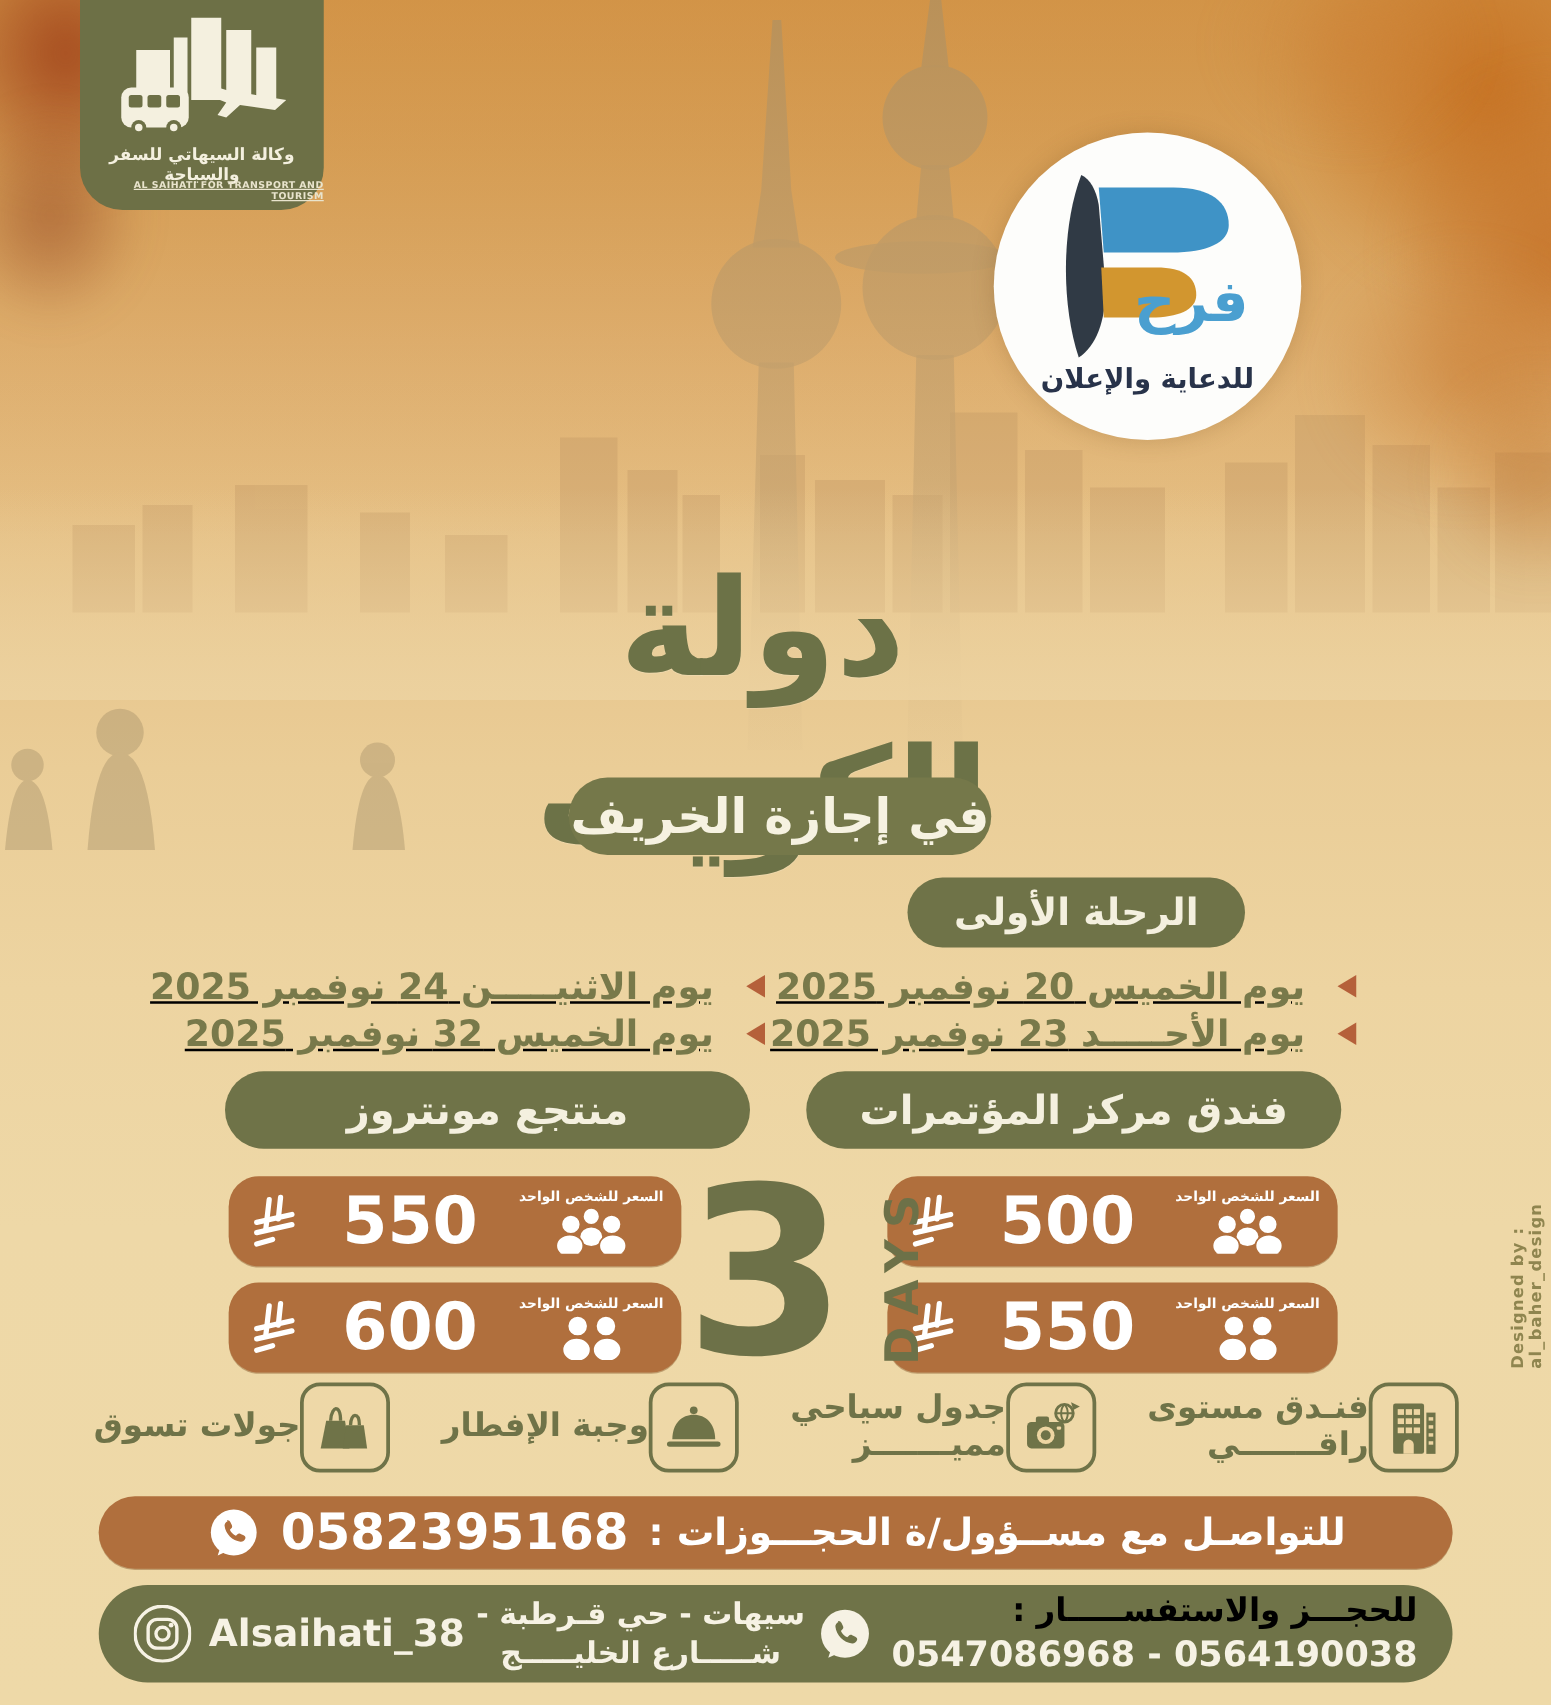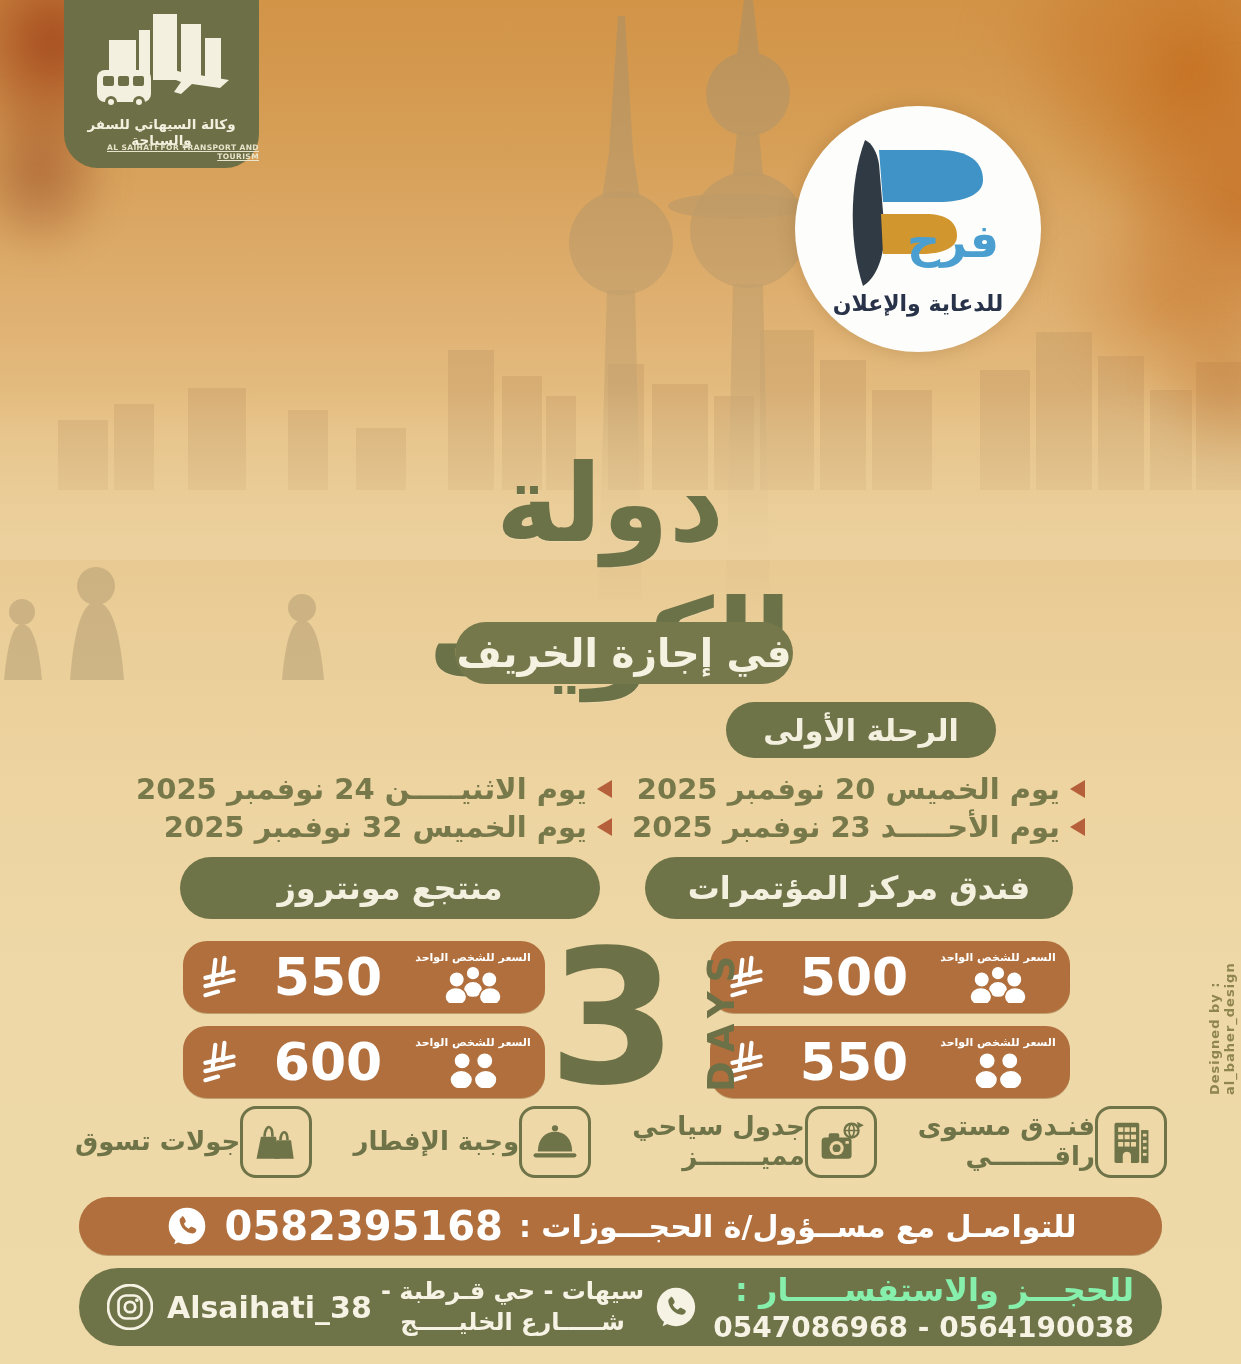--- a/index.html
+++ b/index.html
@@ -44,21 +44,21 @@
   .subtitle-badge span{color:#f6f2e1;font-size:39px;font-weight:bold;direction:rtl;}
   
   .trip-header{position:absolute;top:702px;height:56px;background:#6f7348;border-radius:28px;
     display:flex;align-items:center;justify-content:center;z-index:3;}
   .trip-header span{color:#f4f0df;font-size:30px;font-weight:bold;direction:rtl;}
   .th-first{left:726px;width:270px;}
   .th-second{left:270px;width:274px;}
   .dates{position:absolute;top:770px;width:440px;direction:rtl;z-index:3;}
   .d-first{left:645px;}
   .d-second{left:172px;}
-  .date-line{display:flex;align-items:center;gap:10px;height:38px;}
+  .date-line{display:flex;align-items:center;gap:26px;height:38px;text-decoration:underline;}
   .tri{width:0;height:0;border-top:9px solid transparent;border-bottom:9px solid transparent;
     border-right:15px solid #b5603a;flex:0 0 auto;}
   .date-line span{color:#78794a;font-size:29px;font-weight:bold;white-space:nowrap;}
   .hotel-bar{position:absolute;top:857px;height:62px;background:#6f7348;border-radius:31px;
     display:flex;align-items:center;justify-content:center;z-index:3;}
   .hotel-bar span{color:#f4f0df;font-size:32px;font-weight:bold;direction:rtl;}
   .hb-first{left:645px;width:428px;}
   .hb-second{left:180px;width:420px;}
   
   .price-card{position:absolute;height:72px;background:#b06f3d;border-radius:24px;display:flex;
@@ -93,21 +93,21 @@
   .contact-label{color:#fff;font-size:30px;font-weight:bold;}
   .contact-phone{color:#fff;font-size:40px;font-weight:bold;direction:ltr;unicode-bidi:embed;line-height:1;}
   .footer-bar{position:absolute;left:79px;top:1268px;width:1083px;height:78px;background:#6f7348;
     border-radius:39px;display:flex;align-items:center;justify-content:space-between;
     padding:4px 28px;box-sizing:border-box;z-index:3;}
   .fb-insta{display:flex;align-items:center;gap:14px;}
   .fb-handle{color:#f6f2e4;font-size:30px;font-weight:bold;}
   .fb-address{direction:rtl;text-align:center;color:#f6f2e4;font-size:24px;font-weight:bold;line-height:1.3;}
   .fb-inquiry{display:flex;align-items:center;gap:14px;}
   .fb-inquiry-text{direction:rtl;text-align:right;line-height:1.25;}
-  .fb-inq-label{display:block;color:#86efac;font-size:32px;font-weight:bold;}
+  .fb-inq-label{display:block;color:#000000;font-size:26px;font-weight:bold;}
   .fb-inq-phones{display:block;color:#f6f2e4;font-size:28px;font-weight:bold;direction:ltr;unicode-bidi:embed;}
   
   .credit{position:absolute;right:4px;top:880px;height:215px;writing-mode:vertical-rl;
     transform:rotate(180deg);color:#8f854f;font-size:13px;font-weight:bold;letter-spacing:1px;z-index:3;}
 </style>
 </head>
 <body>
 
 <div class="poster">
 

